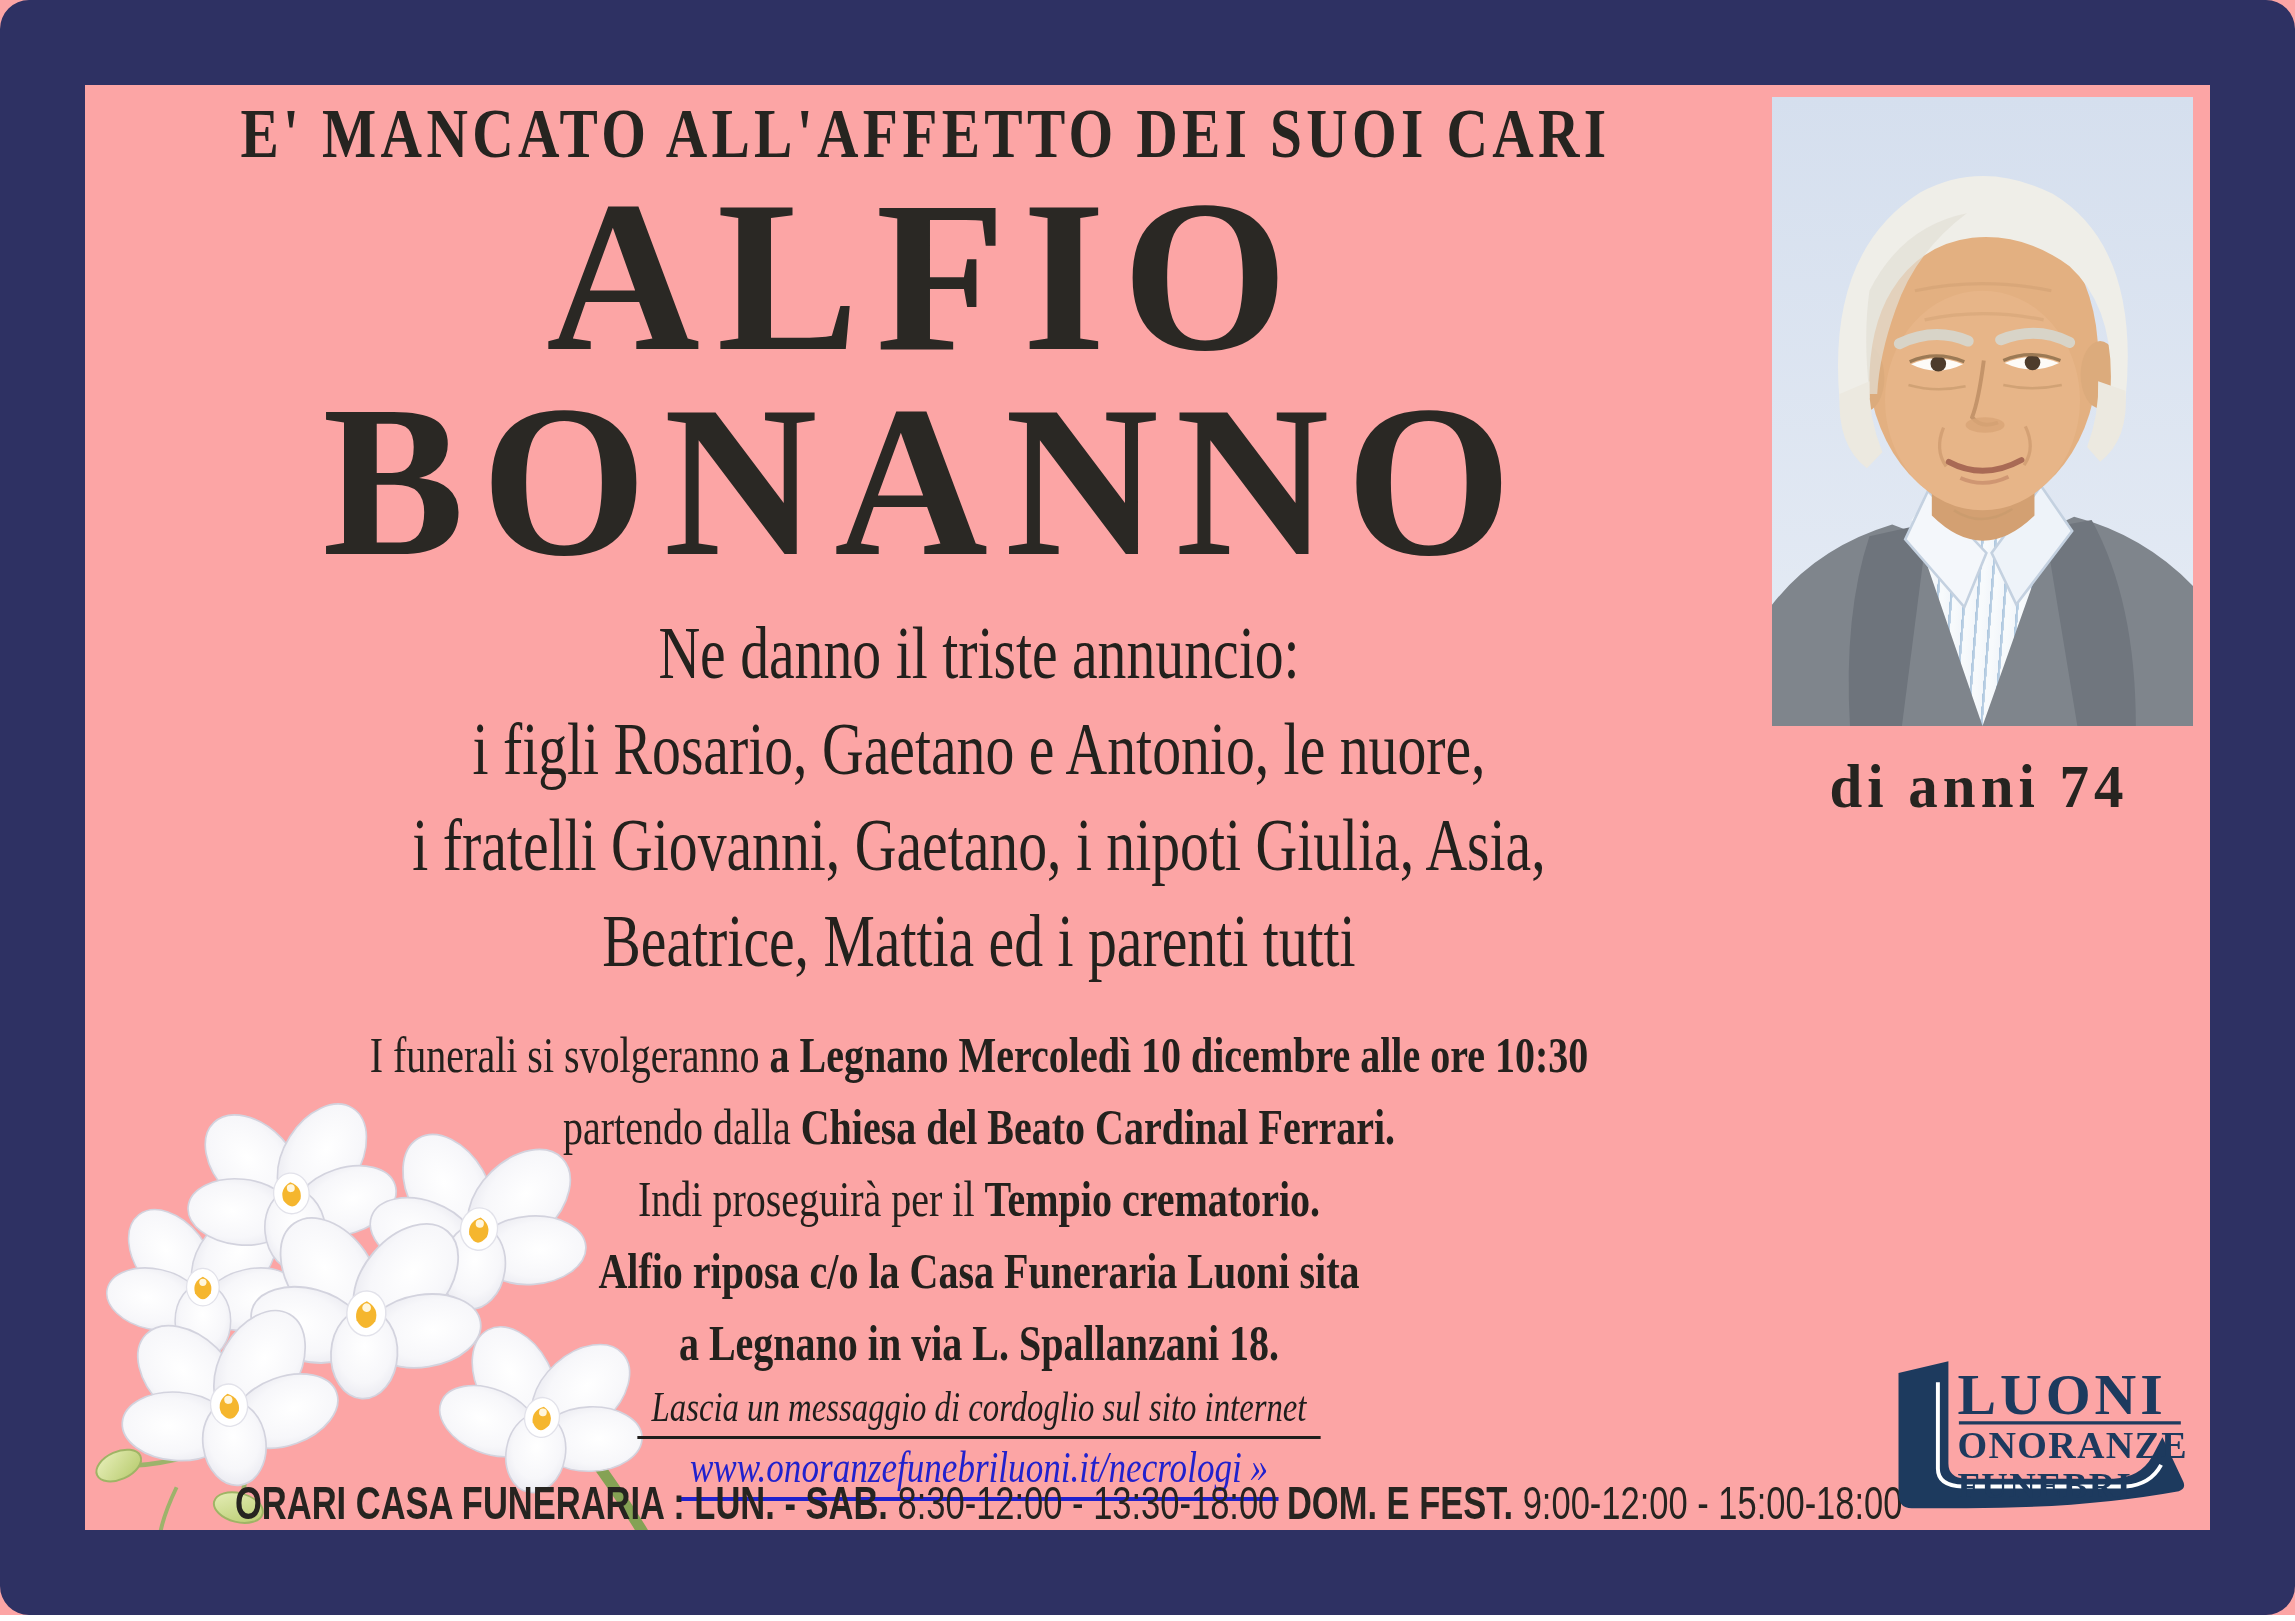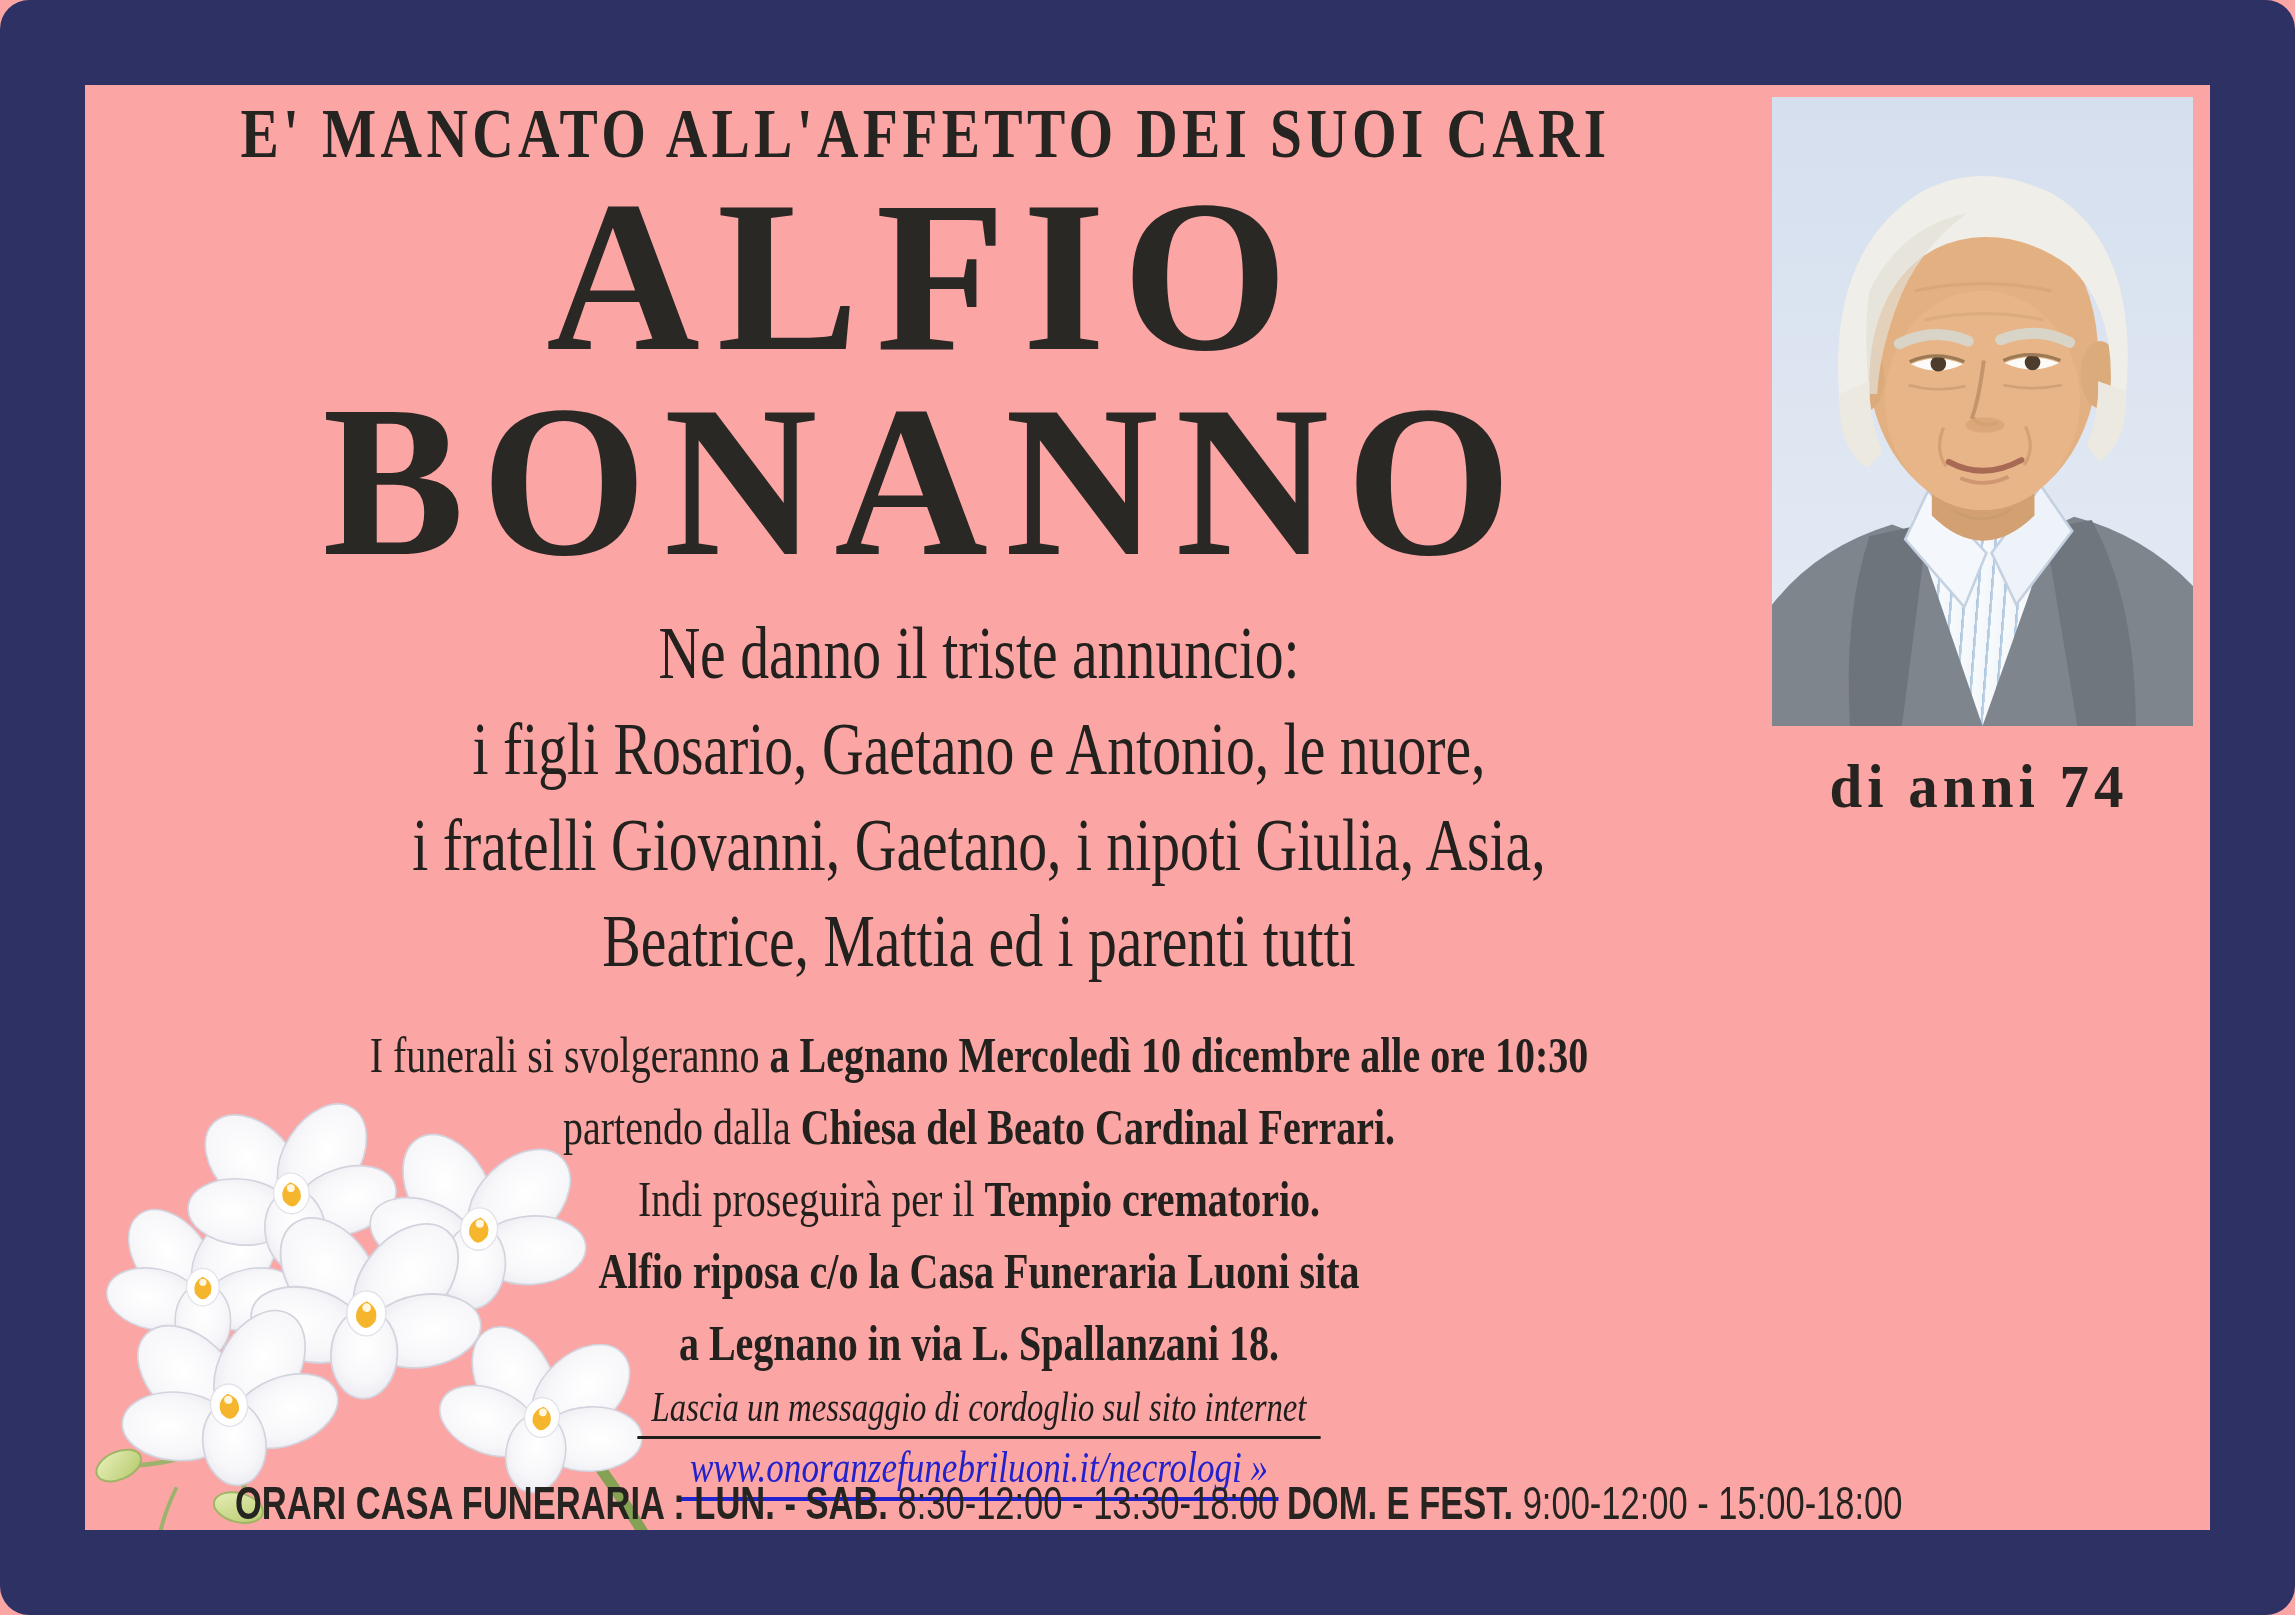--- a/index.html
+++ b/index.html
@@ -246,15 +246,26 @@
       <use href="#orchFlower" transform="translate(324,232) scale(1.00) rotate(-6)"></use>
       <use href="#orchFlower" transform="translate(611,286) scale(1.04) rotate(8)"></use>
       <use href="#orchFlower" transform="translate(439,414) scale(1.10) rotate(3)"></use>
       <use href="#orchFlower" transform="translate(707,573) scale(0.98) rotate(10)"></use>
       <use href="#orchFlower" transform="translate(229,554) scale(1.04) rotate(-8)"></use>
     </svg>
   </div>
 
   <div class="footer"><span class="b">ORARI CASA FUNERARIA : LUN. - SAB. </span><span>8:30-12:00 - 13:30-18:00 </span><span class="b">DOM. E FEST. </span><span>9:00-12:00 - 15:00-18:00</span></div>
 
+  <div class="logo">
+    <svg viewBox="0 0 460 252">
+      <path d="M16,30 L92,12 L92,168 Q92,190 118,191 L344,191 Q384,189 402,158 L418,128
+               L450,196 Q454,206 443,210 Q300,236 120,236 L36,236 Q16,236 16,214 Z" fill="#1d3a5e"></path>
+      <path d="M76,44 L76,176 Q76,202 114,203 L362,203 Q400,200 416,170" stroke="#ffffff" stroke-width="6" fill="none"></path>
+      <text x="106" y="92" font-family="Liberation Serif, serif" font-weight="bold" font-size="88" letter-spacing="6" fill="#1d3a5e">LUONI</text>
+      <line x1="108" y1="106" x2="446" y2="106" stroke="#1d3a5e" stroke-width="5"></line>
+      <text x="106" y="160" font-family="Liberation Serif, serif" font-weight="bold" font-size="58" letter-spacing="2" fill="#1d3a5e">ONORANZE</text>
+      <text x="106" y="220" font-family="Liberation Serif, serif" font-weight="bold" font-size="56" letter-spacing="2" fill="#1d3a5e">FUNEBRI</text>
+    </svg>
+  </div>
 
 </div>
 
 
 </body></html>

